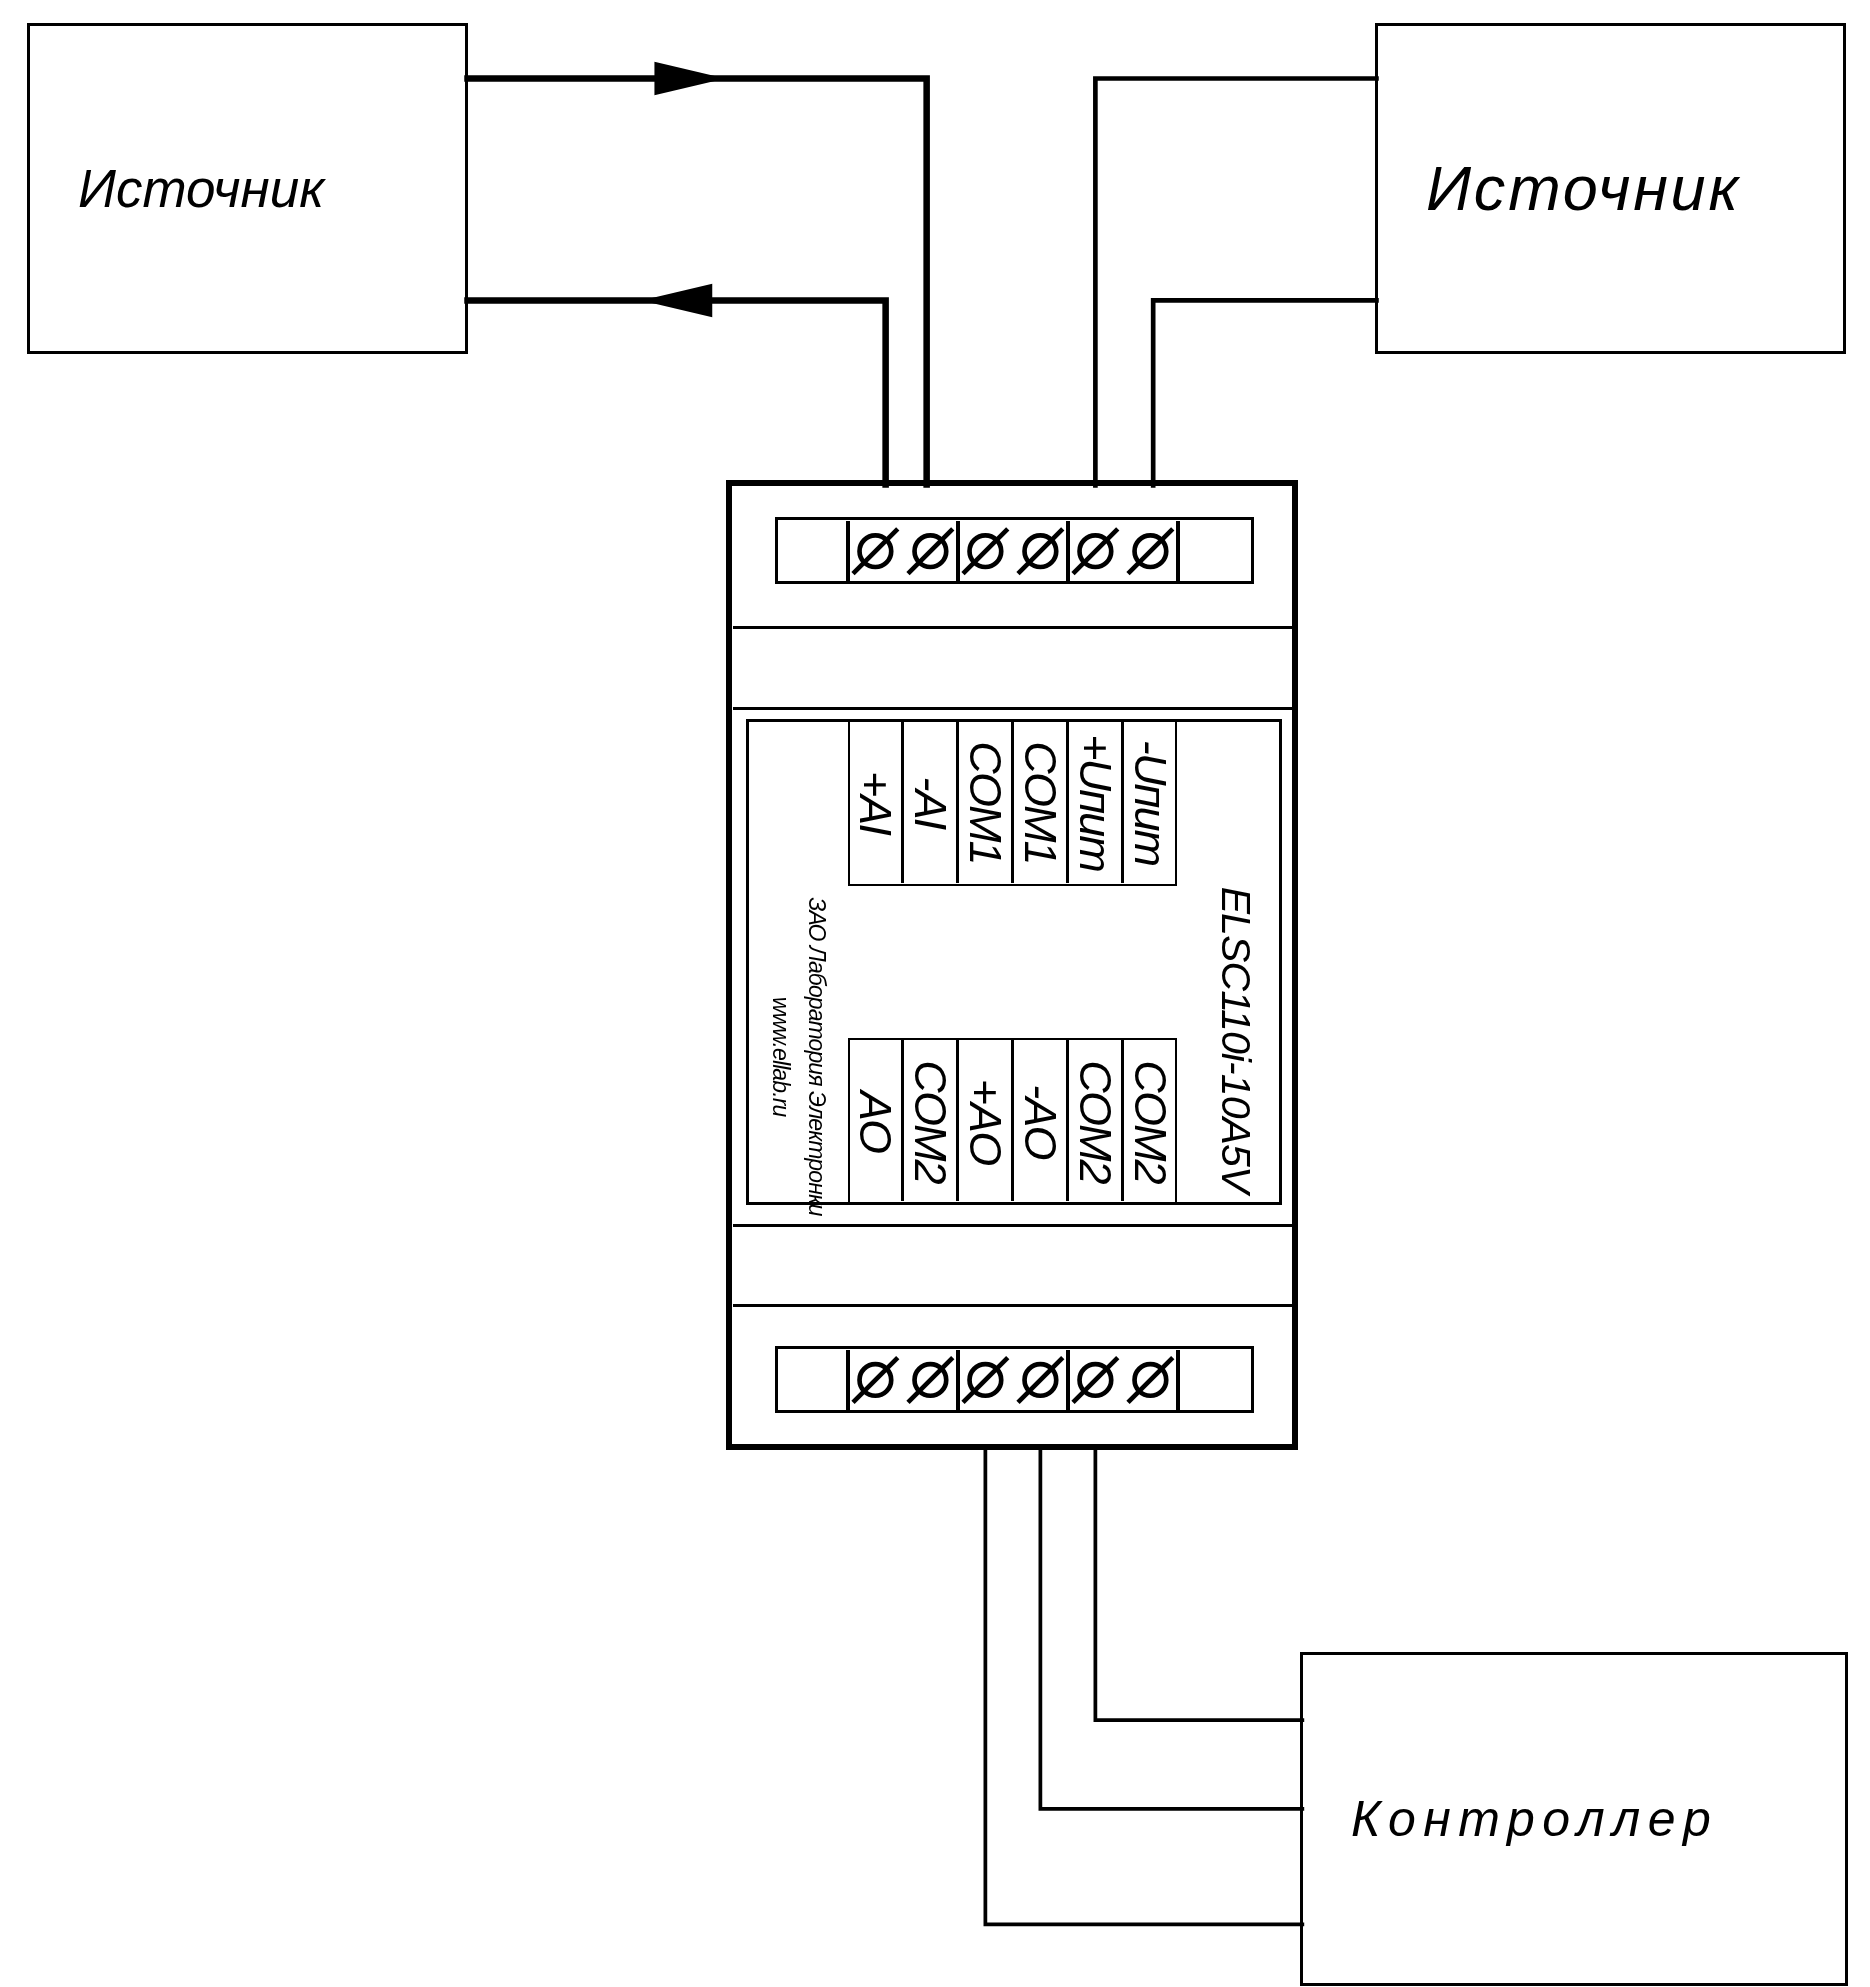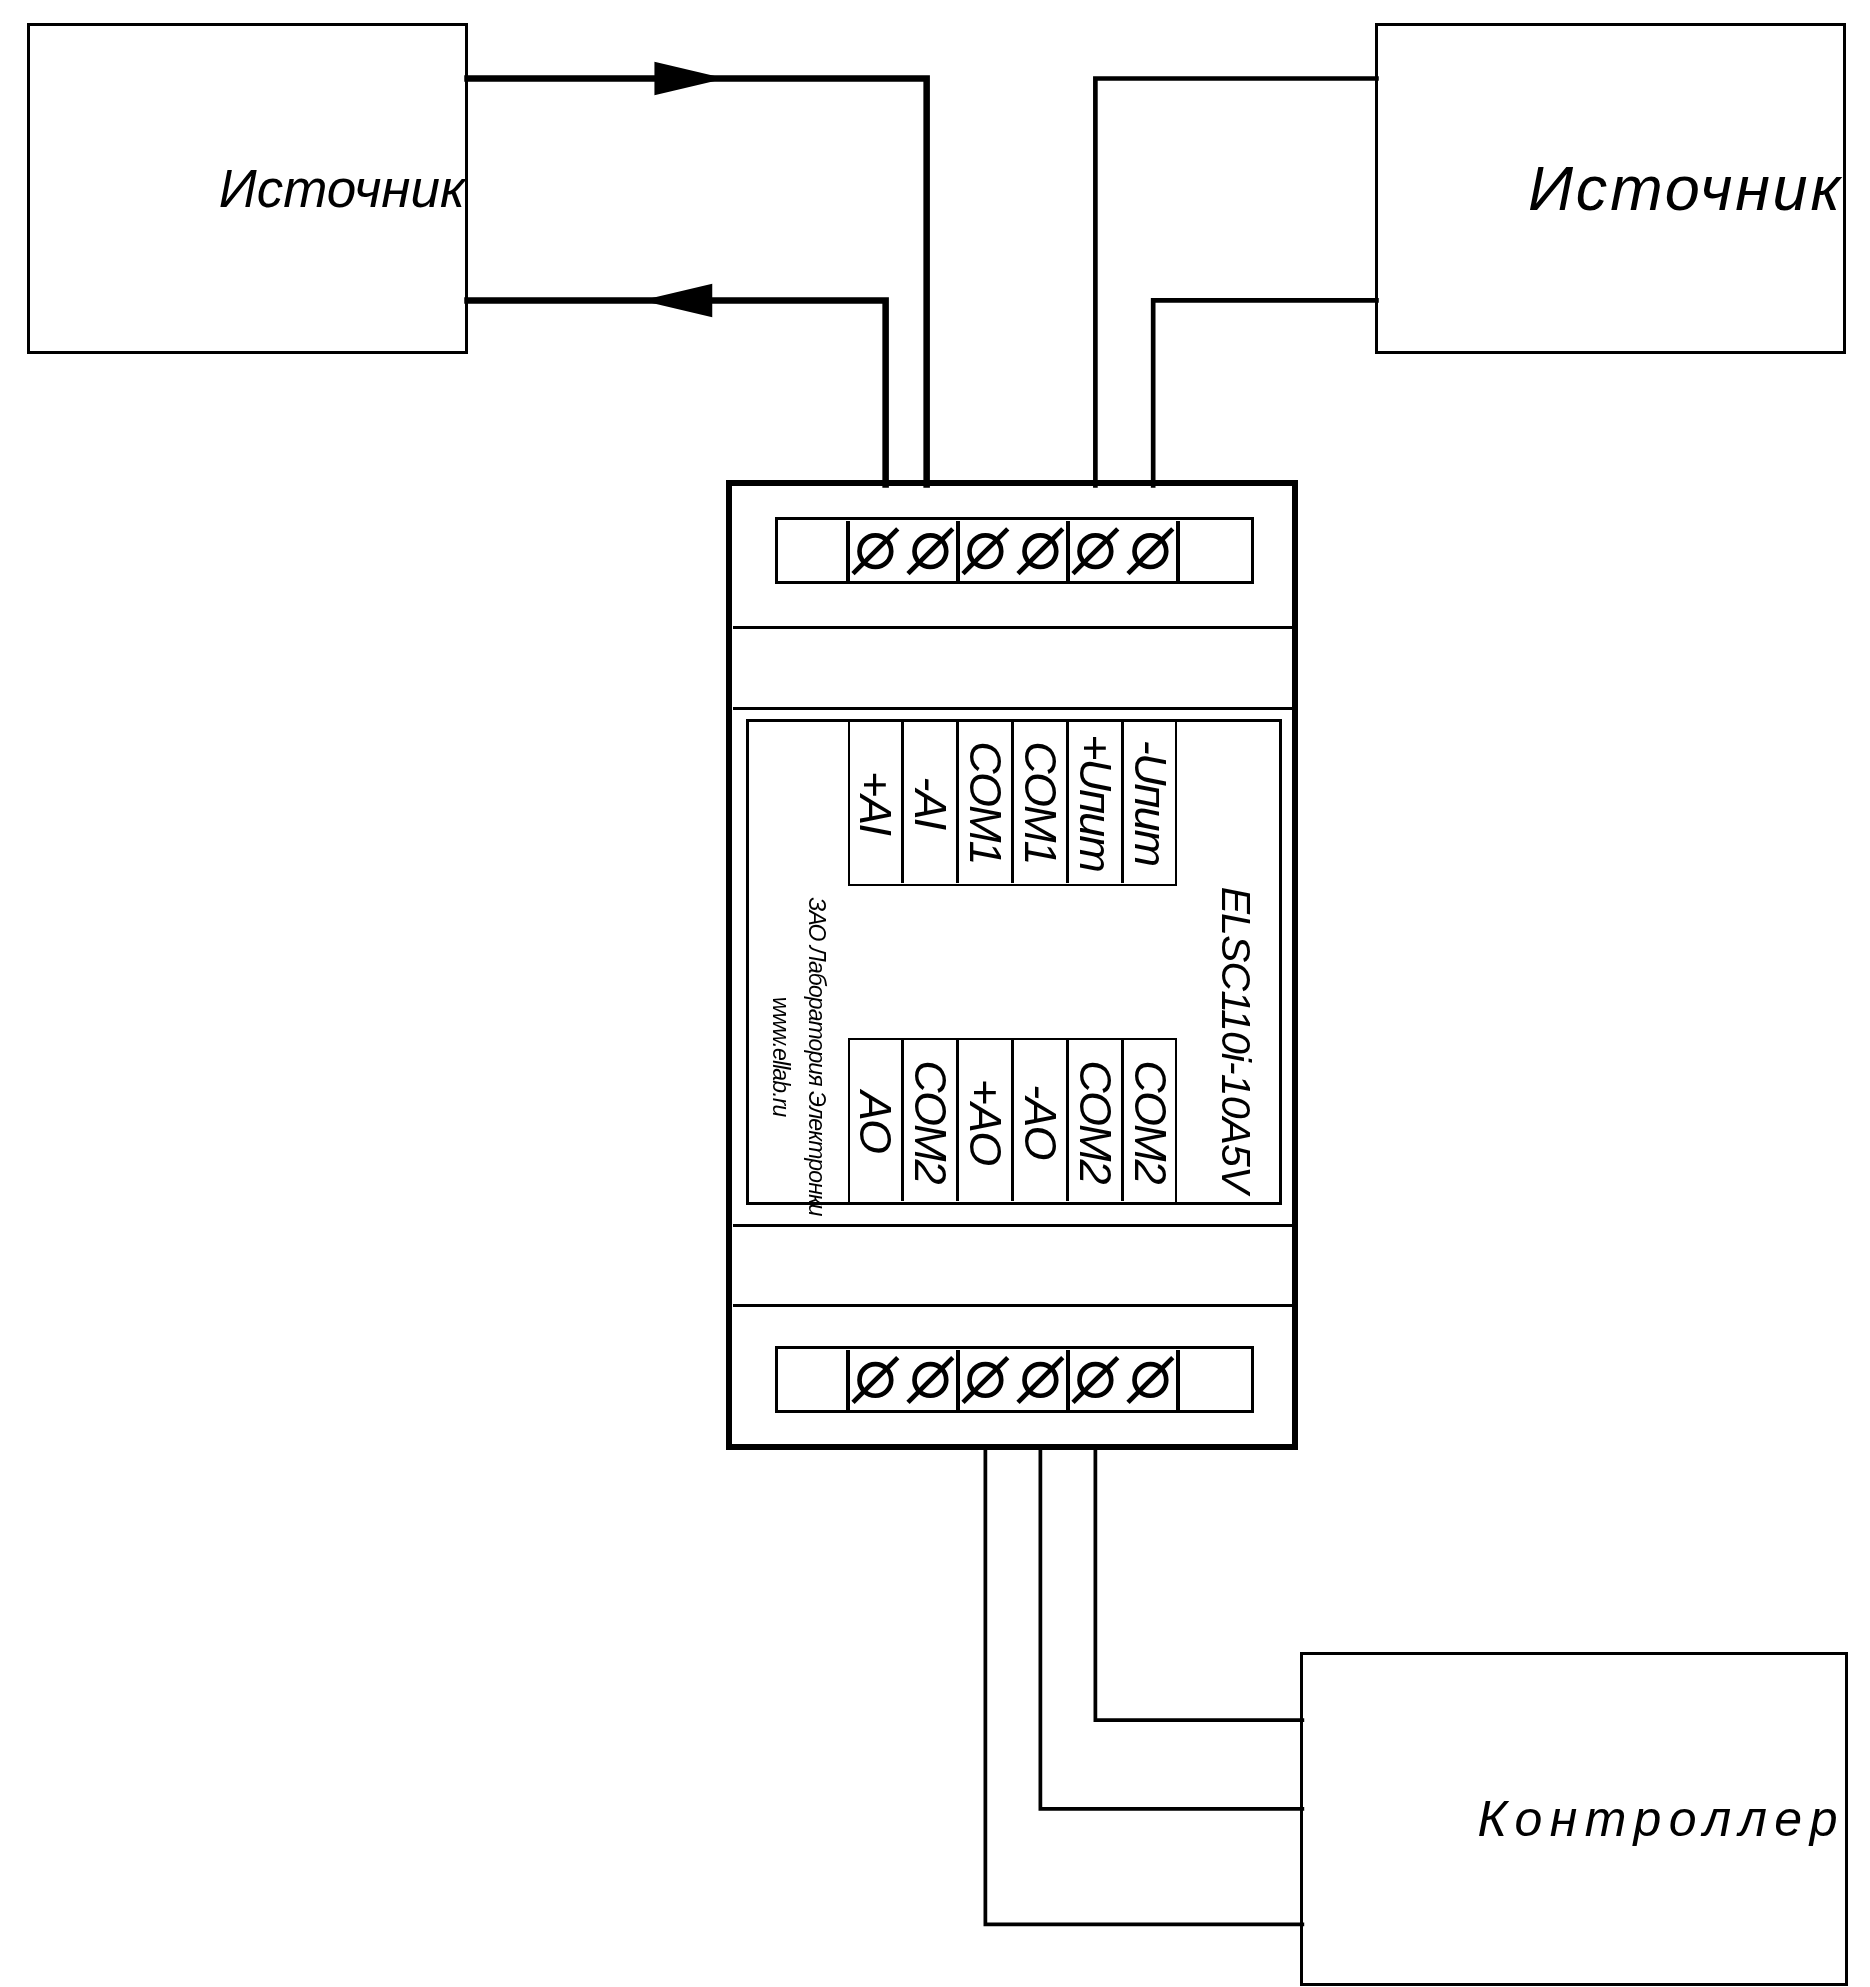--- a/index.html
+++ b/index.html
@@ -2,21 +2,21 @@
 <html style="font-size:15px"><head>
 <meta charset="utf-8">
 <style>
   html,body{margin:0;padding:0;background:#fff;}
   .canvas{
     position:relative;width:1871px;height:1988px;background:#ffffff;
     font-family:"Liberation Sans",sans-serif;font-style:italic;color:#000;
     overflow:hidden;
   }
   .abs{position:absolute;box-sizing:border-box;}
-  .box{border:3.7px solid #000;display:flex;flex-direction:column;align-items:flex-end;justify-content:center;background:transparent;}
+  .box{border:3.7px solid #000;display:flex;flex-direction:column;align-items:flex-start;justify-content:center;background:transparent;padding-left:48px;}
   .box-label{text-align:center;line-height:1.0;}
   .src-label{font-size:53px;letter-spacing:0px;}
   .src-label .ln{display:block;margin:32px 0;}
   .pwr-label{font-size:63px;letter-spacing:2.8px;}
   .pwr-label .ln{display:block;margin:35px 0;}
   .ctl-label{font-size:50px;letter-spacing:7.5px;}
   .frame{border:3.7px solid #000;background:transparent;}
   .module{border:6.5px solid #000;background:transparent;}
   .inner-plate{border:3.7px solid #000;background:transparent;}
   .cellrow{border:2.8px solid #000;background:transparent;}

